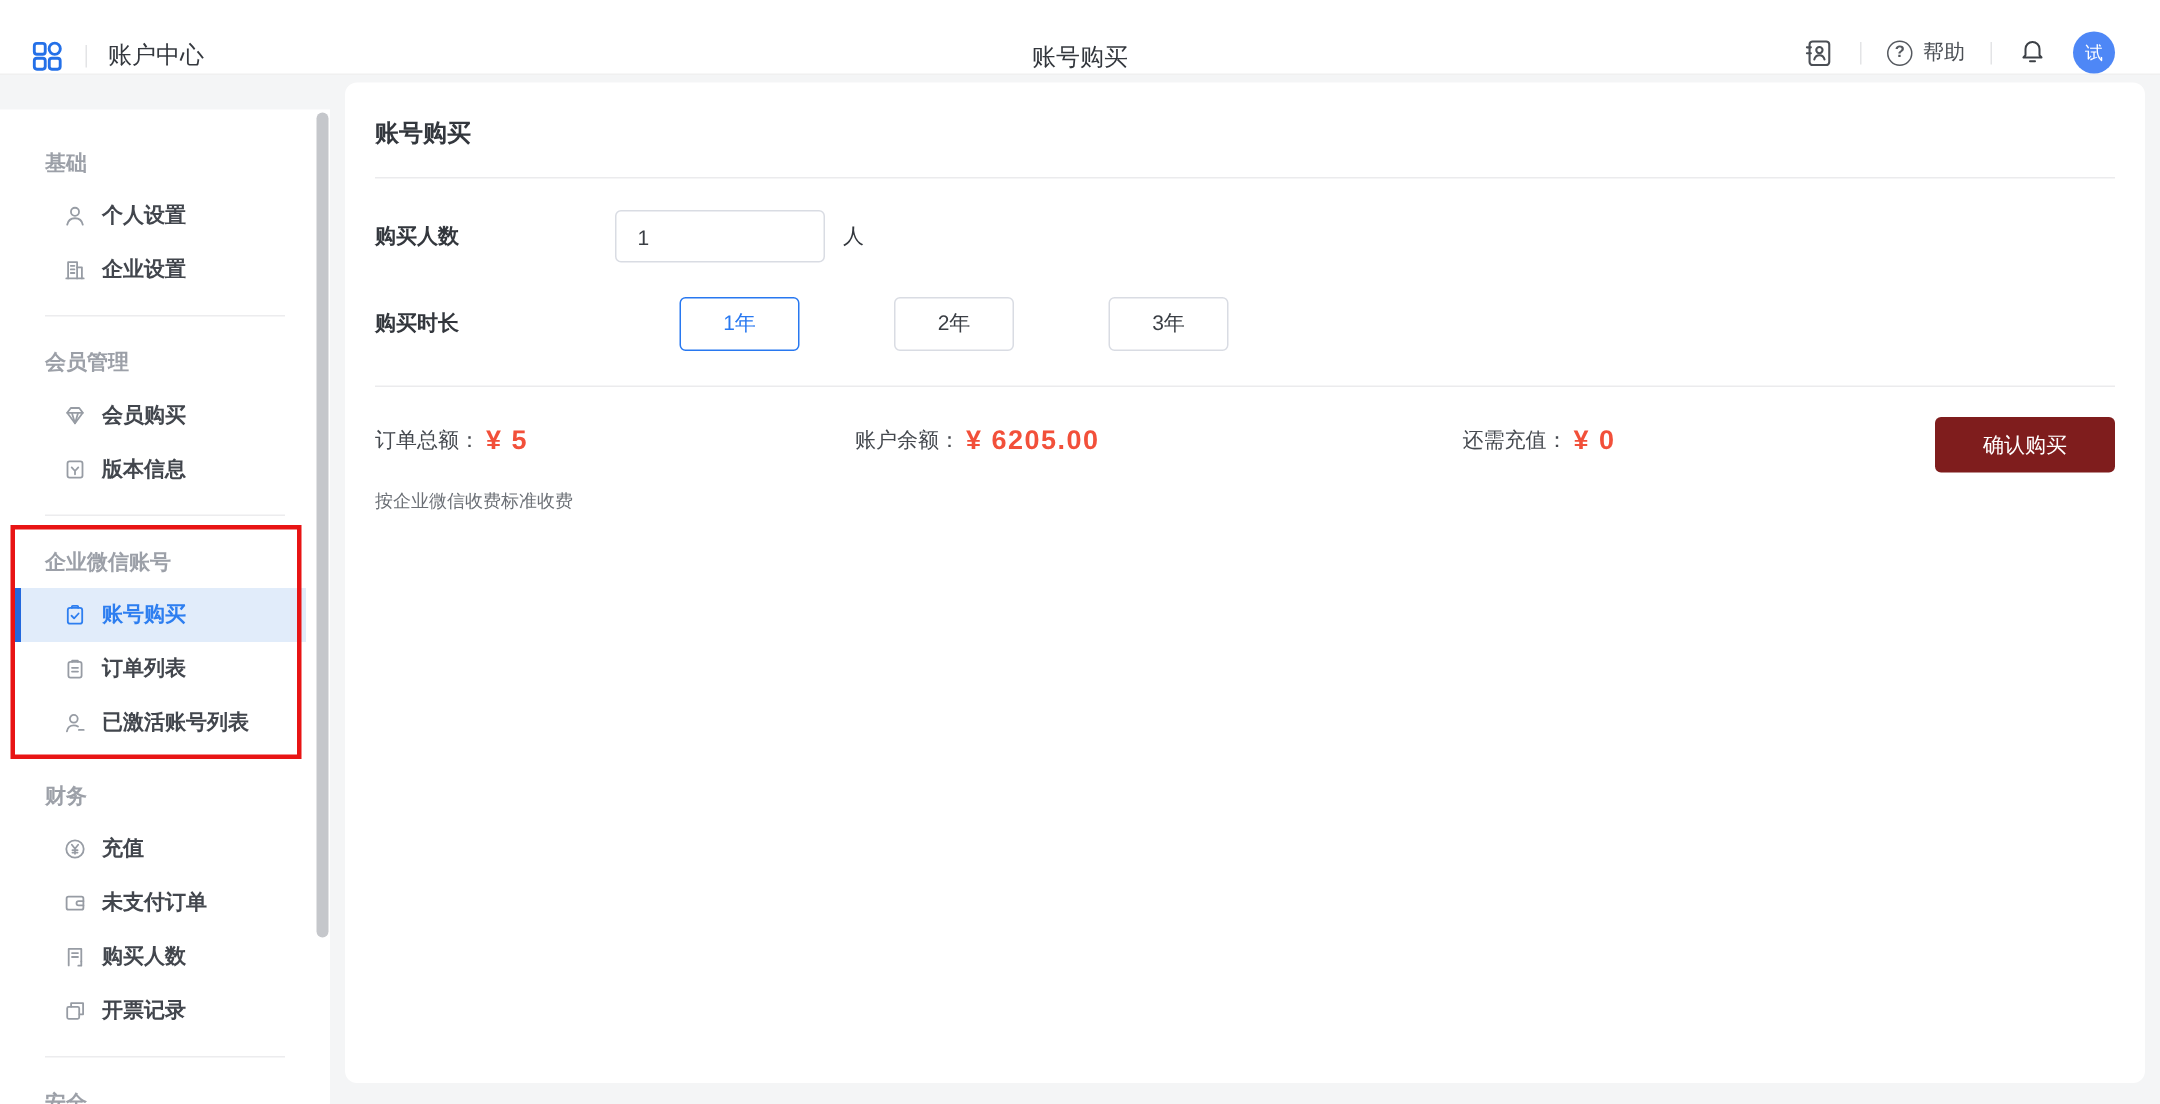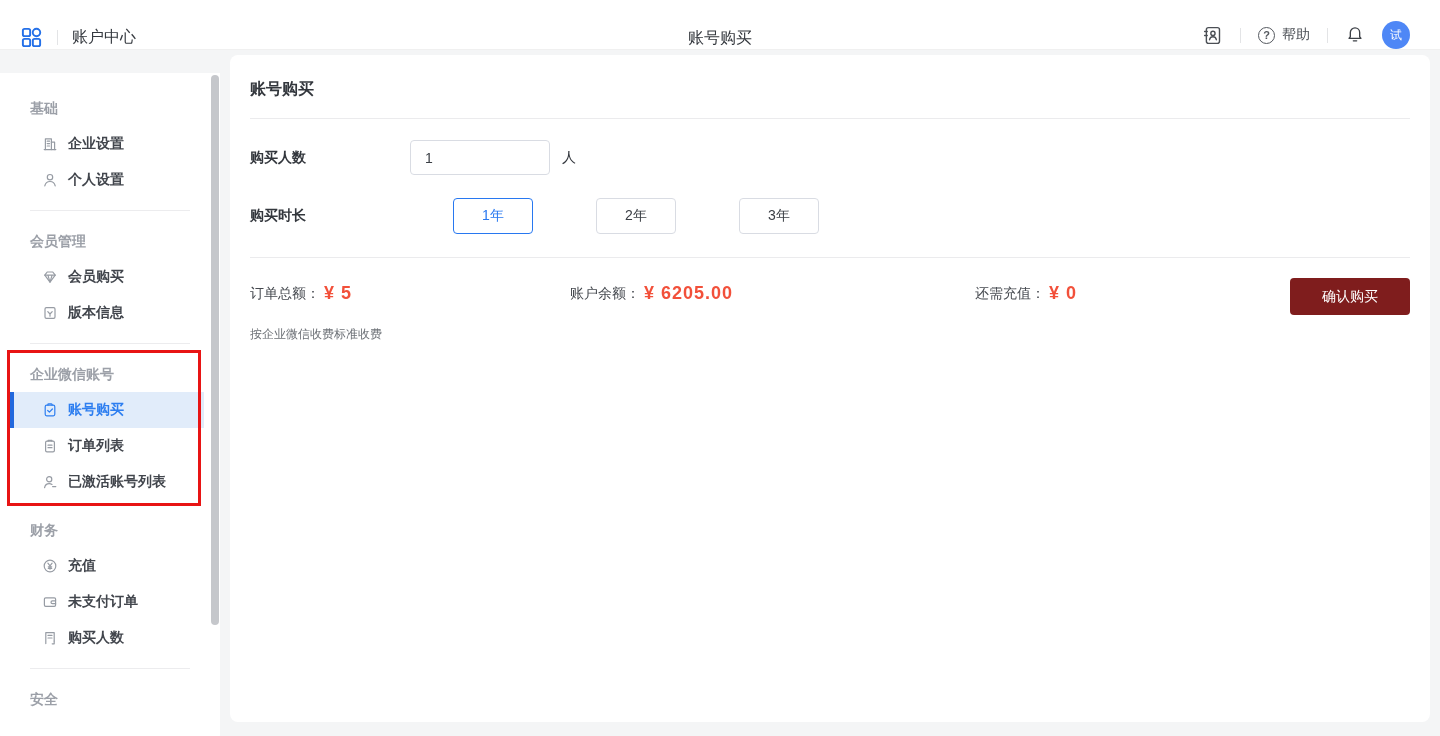--- a/index.html
+++ b/index.html
@@ -153,37 +153,37 @@
     <span class="avatar">试</span>
   </div>
 </div>
 
 <div class="sidebar">
 
   <div class="section-title">基础</div>
   <div class="side-item">
     <span class="sicon">
       <svg width="16" height="16" viewBox="0 0 16 16" fill="none" stroke="currentColor" stroke-width="1.2" stroke-linecap="round" stroke-linejoin="round">
+        <circle cx="8" cy="5.2" r="2.7"></circle>
+          <path d="M2.8 13.8c.6-2.9 2.6-4.3 5.2-4.3s4.6 1.4 5.2 4.3"></path>
+      </svg>
+    </span>
+    <span>个人设置</span>
+  </div>
+  <div class="side-item">
+    <span class="sicon">
+      <svg width="16" height="16" viewBox="0 0 16 16" fill="none" stroke="currentColor" stroke-width="1.2" stroke-linecap="round" stroke-linejoin="round">
         <path d="M3.4 13.6V2.8h6v10.8"></path>
           <path d="M9.4 6.2h3.2v7.4"></path>
           <path d="M2.2 13.6h11.6"></path>
           <path d="M5.2 5.2h2.4M5.2 7.6h2.4M5.2 10h2.4"></path>
       </svg>
     </span>
     <span>企业设置</span>
   </div>
-  <div class="side-item">
-    <span class="sicon">
-      <svg width="16" height="16" viewBox="0 0 16 16" fill="none" stroke="currentColor" stroke-width="1.2" stroke-linecap="round" stroke-linejoin="round">
-        <circle cx="8" cy="5.2" r="2.7"></circle>
-          <path d="M2.8 13.8c.6-2.9 2.6-4.3 5.2-4.3s4.6 1.4 5.2 4.3"></path>
-      </svg>
-    </span>
-    <span>个人设置</span>
-  </div>
 
   <div class="side-divider"></div>
 
   <div class="section-title">会员管理</div>
   <div class="side-item">
     <span class="sicon">
       <svg width="16" height="16" viewBox="0 0 16 16" fill="none" stroke="currentColor" stroke-width="1.2" stroke-linecap="round" stroke-linejoin="round">
         <path d="M5.2 3h5.6l2.4 3.2L8 13.2 2.8 6.2z"></path>
           <path d="M2.8 6.2h10.4M8 13.2 5.9 6.2M8 13.2l2.1-7"></path>
       </svg>
@@ -257,20 +257,29 @@
   </div>
   <div class="side-item">
     <span class="sicon">
       <svg width="16" height="16" viewBox="0 0 16 16" fill="none" stroke="currentColor" stroke-width="1.2" stroke-linecap="round" stroke-linejoin="round">
         <path d="M3.8 13.6V2.6h8.4v8.4"></path>
           <path d="M6 5.4h4M6 8h4"></path>
           <path d="M12.2 11v2.8h-2"></path>
       </svg>
     </span>
     <span>购买人数</span>
+  </div>
+  <div class="side-item">
+    <span class="sicon">
+      <svg width="16" height="16" viewBox="0 0 16 16" fill="none" stroke="currentColor" stroke-width="1.2" stroke-linecap="round" stroke-linejoin="round">
+        <path d="M5.4 5.2V2.8h8v7.4h-2.4"></path>
+          <rect x="2.8" y="5.2" width="8" height="8" rx="1"></rect>
+      </svg>
+    </span>
+    <span>开票记录</span>
   </div>
 
   <div class="side-divider"></div>
 
   <div class="section-title">安全</div>
 
   <div class="annotation-box"></div>
 
   <div class="side-scrollbar"></div>
 </div>

